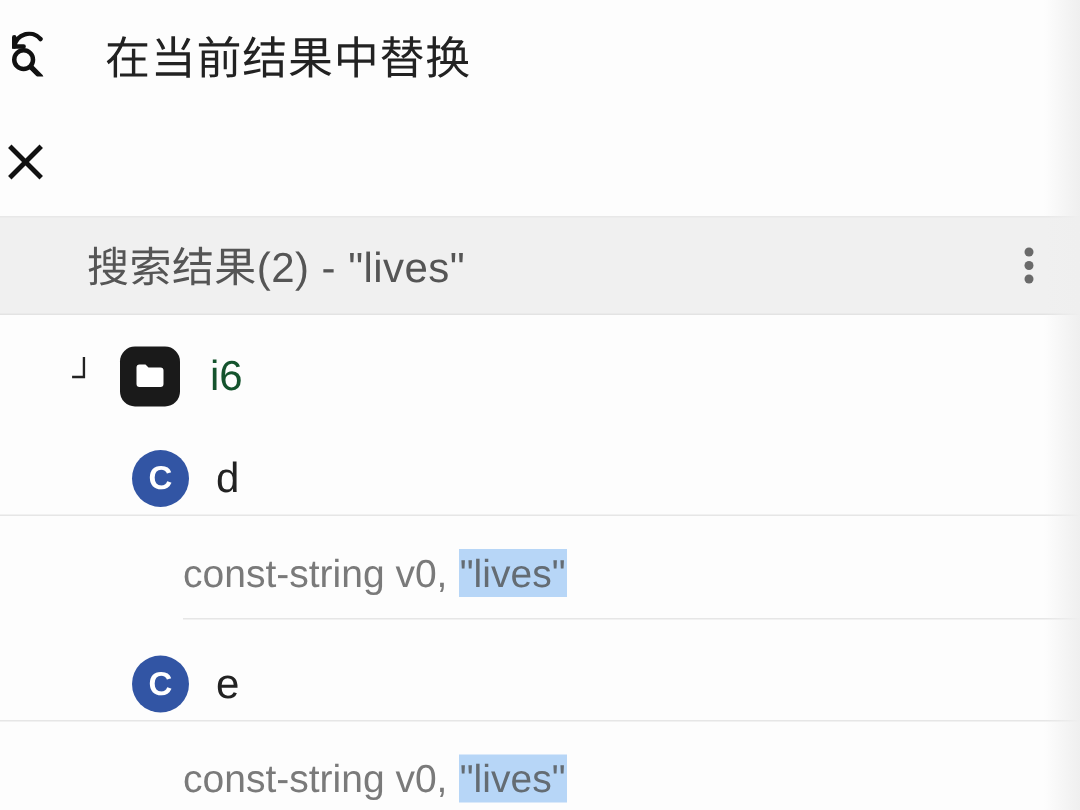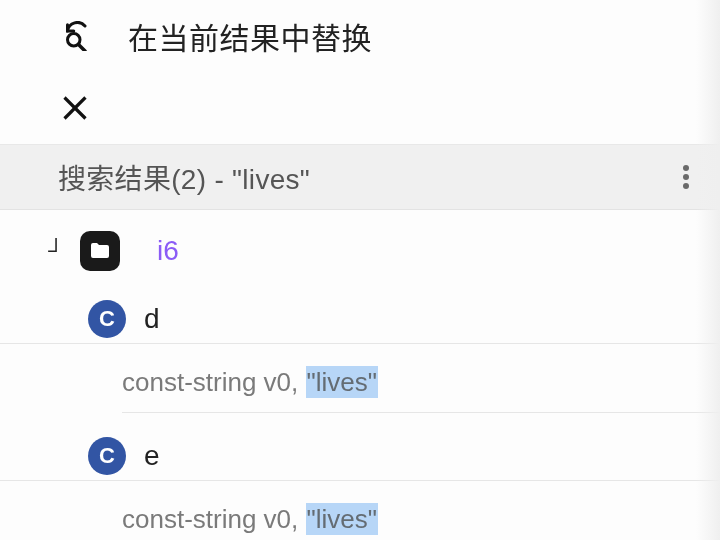--- a/index.html
+++ b/index.html
@@ -1,31 +1,31 @@
 <!DOCTYPE html>
 <html><head>
 <meta charset="utf-8">
 <style>
   * { box-sizing: border-box; margin: 0; padding: 0; }
   html, body { width: 720px; height: 540px; font-family: -apple-system, "Helvetica Neue", Arial, "Noto Sans CJK SC", sans-serif; background: #fafafa; overflow: hidden; }
   .root { width: 720px; height: 540px; background: #fdfdfd; position: relative; }
   .right-edge { position: absolute; right: 0; top: 0; width: 24px; height: 100%; background: linear-gradient(to left, #efefef, rgba(239,239,239,0)); }
-  .action-row { display: flex; align-items: center; height: 72px; padding-left: 58px; gap: 36px; }
+  .action-row { display: flex; align-items: center; height: 72px; gap: 36px; }
   .action-row .ic { width: 34px; height: 34px; display: flex; align-items: center; justify-content: center; color: #111; }
   .action-label { font-size: 30px; color: #222; font-weight: 400; letter-spacing: 0.5px; }
   .results-bar { display: flex; align-items: center; height: 66px; background: #f0f0f0; border-top: 1px solid #e8e8e8; border-bottom: 1px solid #e3e3e3; padding-left: 58px; padding-right: 20px; }
   .results-bar .title { font-size: 28px; color: #555; flex: 1; letter-spacing: 0.3px; }
   .overflow-dots { width: 28px; height: 28px; display: flex; flex-direction: column; justify-content: space-between; align-items: center; padding: 2px 0; }
   .overflow-dots span { width: 6px; height: 6px; border-radius: 50%; background: #6a6a6a; }
   .tree { padding-top: 16px; }
   .folder-row { display: flex; align-items: center; height: 50px; padding-left: 46px; gap: 14px; }
   .collapse-mark { font-size: 22px; color: #222; width: 20px; text-align: center; line-height: 1; }
   .folder-badge { width: 40px; height: 40px; border-radius: 10px; background: #1a1a1a; display: flex; align-items: center; justify-content: center; }
   .folder-badge svg { width: 24px; height: 24px; }
-  .folder-name { font-size: 28px; color: #8b5cf6; margin-left: 23px; }
+  .folder-name { font-size: 28px; color: #14532d; margin-left: 6px; }
   .class-row { display: flex; align-items: center; height: 50px; padding-left: 88px; gap: 18px; margin-top: 18px; border-bottom: 1px solid #e6e6e6; margin-left: 40px; }
   .class-badge { width: 38px; height: 38px; border-radius: 50%; background: #3255a4; display: flex; align-items: center; justify-content: center; color: #fff; font-size: 22px; font-weight: 600; }
   .class-name { font-size: 28px; color: #222; }
   .code-row { padding-left: 122px; height: 56px; display: flex; align-items: center; margin-top: 10px; margin-left: 0; }
   .code-text { font-size: 26px; color: #7a7a7a; white-space: pre; }
   .hl { background: #b7d6f7; color: #646c73; padding: 1px 1px; }
   .sep { height: 1px; background: #e6e6e6; margin-left: 122px; margin-top: 2px; }
 </style>
 </head>
 <body>

